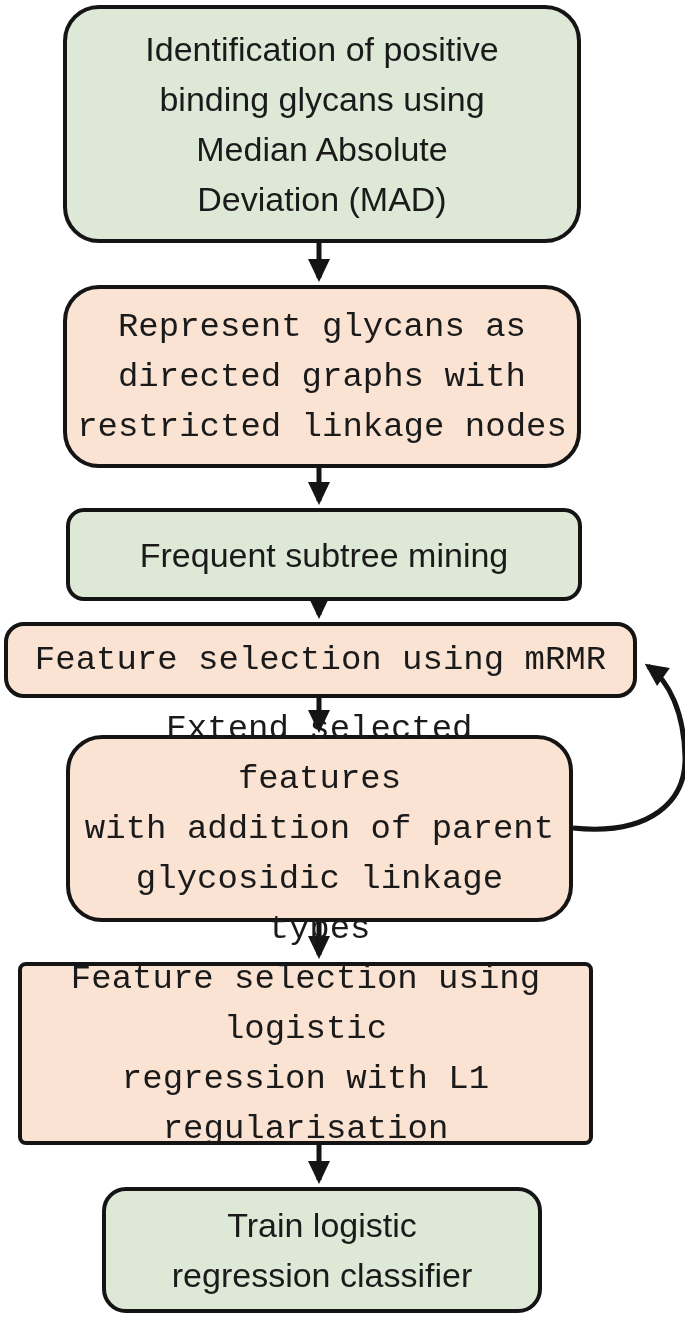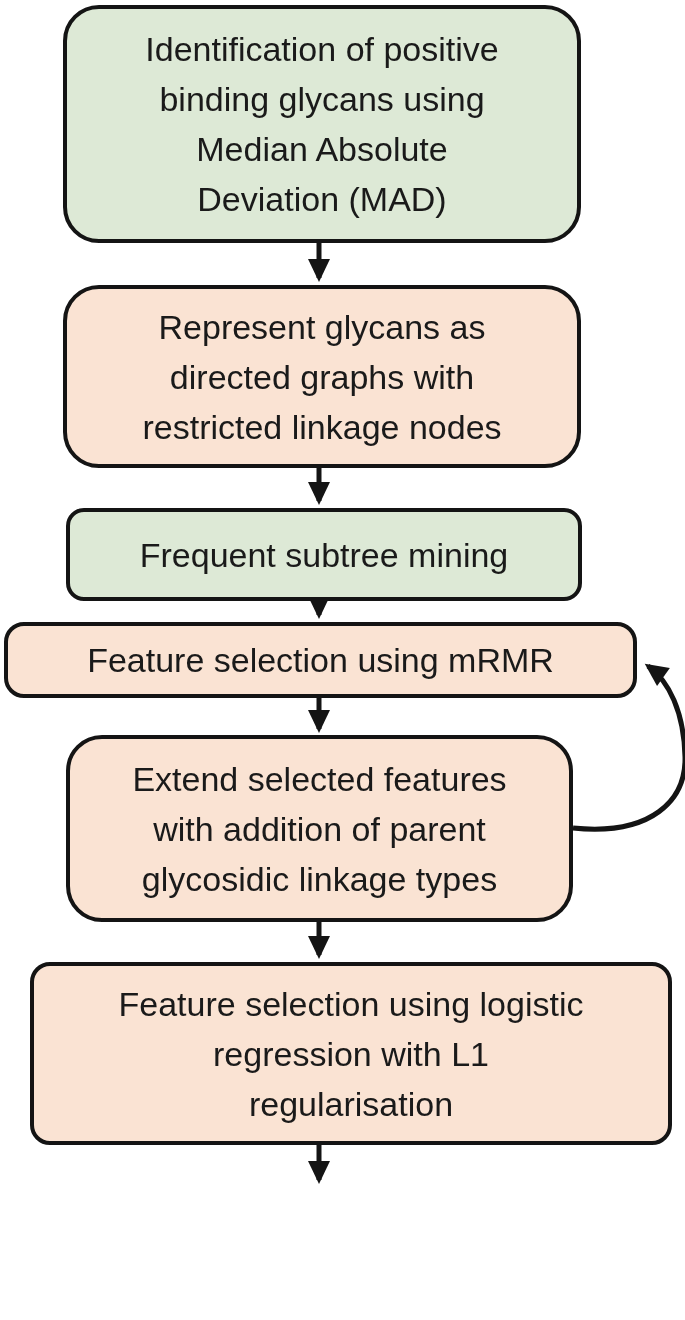--- a/index.html
+++ b/index.html
@@ -37,21 +37,21 @@
     justify-content: center;
     text-align: center;
     border: 4px solid var(--border, #141414);
     color: var(--text, #1a1a1a);
     font-size: 34px;
     line-height: 50px;
     white-space: pre-line;
     padding: 0 10px;
   }
   .node.green { background: var(--green, #dde9d6); }
-  .node.peach { background: var(--peach, #fae3d3); }
+  .node.peach { background: var(--peach, #fae3d3); font-family: Liberation Mono, monospace; }
 </style>
 </head>
 <body>
 
 <div class="canvas">
 
   <svg class="arrow-layer" viewBox="0 0 685 1320" width="685" height="1320" xmlns="http://www.w3.org/2000/svg">
     <defs>
       <marker id="ah" viewBox="0 0 26 26" refX="21" refY="13" markerWidth="26" markerHeight="26" orient="auto" markerUnits="userSpaceOnUse">
         <path d="M2 2 L25 13 L2 24 Z" fill="#141414"></path>
@@ -86,20 +86,24 @@
   <div class="node peach" style="left:66px; top:735px; width:507px; height:187px; border-radius:36px">
     <span>Extend selected features
 with addition of parent
 glycosidic linkage types</span>
   </div>
 
   <div class="node peach" style="left:4px; top:622px; width:633px; height:76px; border-radius:20px">
     <span>Feature selection using mRMR</span>
   </div>
 
-  <div class="node peach" style="left:30px; top:962px; width:642px; height:183px; border-radius:20px">
+  <div class="node peach" style="left:18px; top:962px; width:575px; height:183px; border-radius:8px">
     <span>Feature selection using logistic
 regression with L1
 regularisation</span>
   </div>
 
+  <div class="node green" style="left:102px; top:1187px; width:440px; height:126px; border-radius:24px">
+    <span>Train logistic
+regression classifier</span>
+  </div>
 
 </div>
 
 </body></html>

